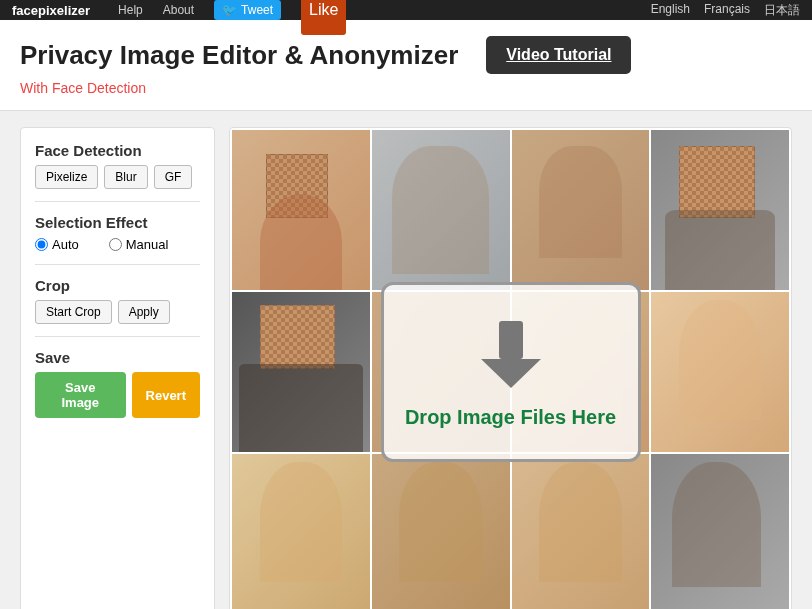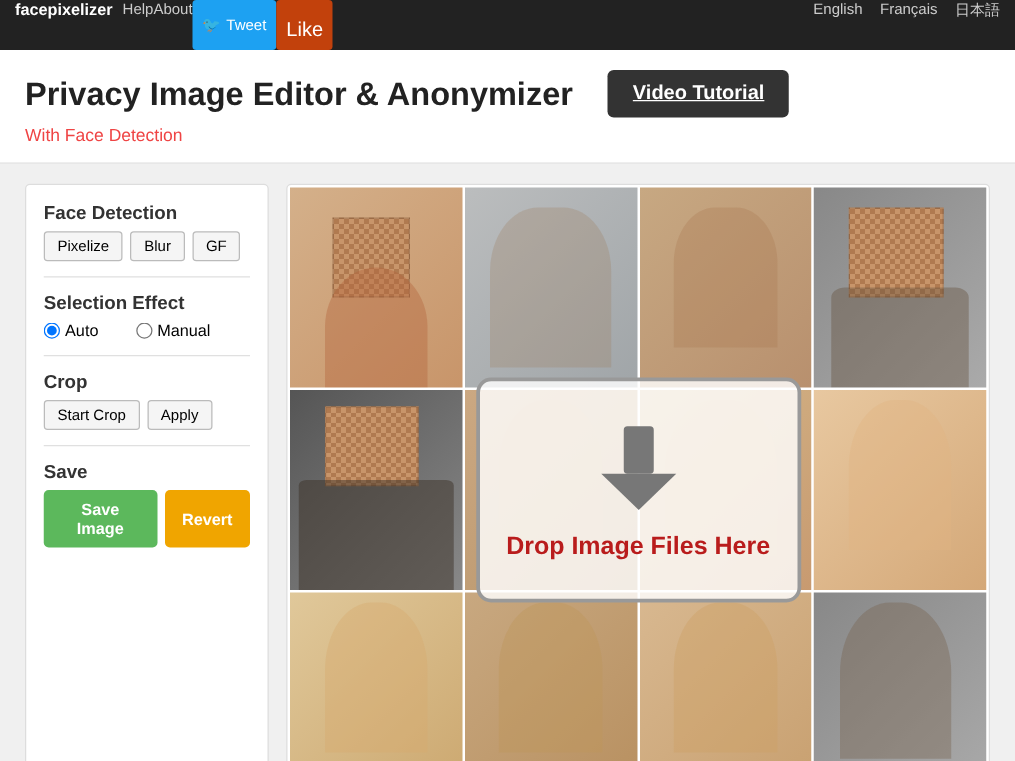--- a/index.html
+++ b/index.html
@@ -2,23 +2,24 @@
 <html><head>
   <meta charset="utf-8">
   <style>
     * { box-sizing: border-box; margin: 0; padding: 0; }
     body { font-family: Arial, sans-serif; font-size: 14px; background: #f0f0f0; width: 812px; }
 
     
     .topnav {
       background: #222;
       display: flex;
+      align-items: center;
       padding: 0 12px;
-      height: 40px;
-      gap: 0;
+      height: 20px;
+      gap: 20px;
     }
     .topnav-brand {
       color: #fff;
       font-size: 13px;
       font-weight: bold;
       margin-right: 8px;
     }
     .topnav-link {
       color: #ccc;
       font-size: 12px;
@@ -233,21 +234,21 @@
       gap: 10px;
       z-index: 10;
     }
     .drop-arrow {
       width: 80px;
       height: 80px;
     }
     .drop-text {
       font-size: 20px;
       font-weight: bold;
-      color: #b91c1c;
+      color: #15803d;
       text-align: center;
     }
 
     
     .cell-1 { background: linear-gradient(135deg, #d4b08a 0%, #c8956a 100%); }
     .cell-2 { background: linear-gradient(135deg, #bbbdbe 0%, #a0a5a8 100%); }
     .cell-3 { background: linear-gradient(135deg, #c7a882 0%, #b8906e 100%); }
     .cell-4 { background: linear-gradient(135deg, #888 0%, #aaa 100%); }
     .cell-5 { background: linear-gradient(135deg, #555 0%, #888 100%); }
     .cell-6 { background: linear-gradient(135deg, #cba882 0%, #b8956a 100%); }

